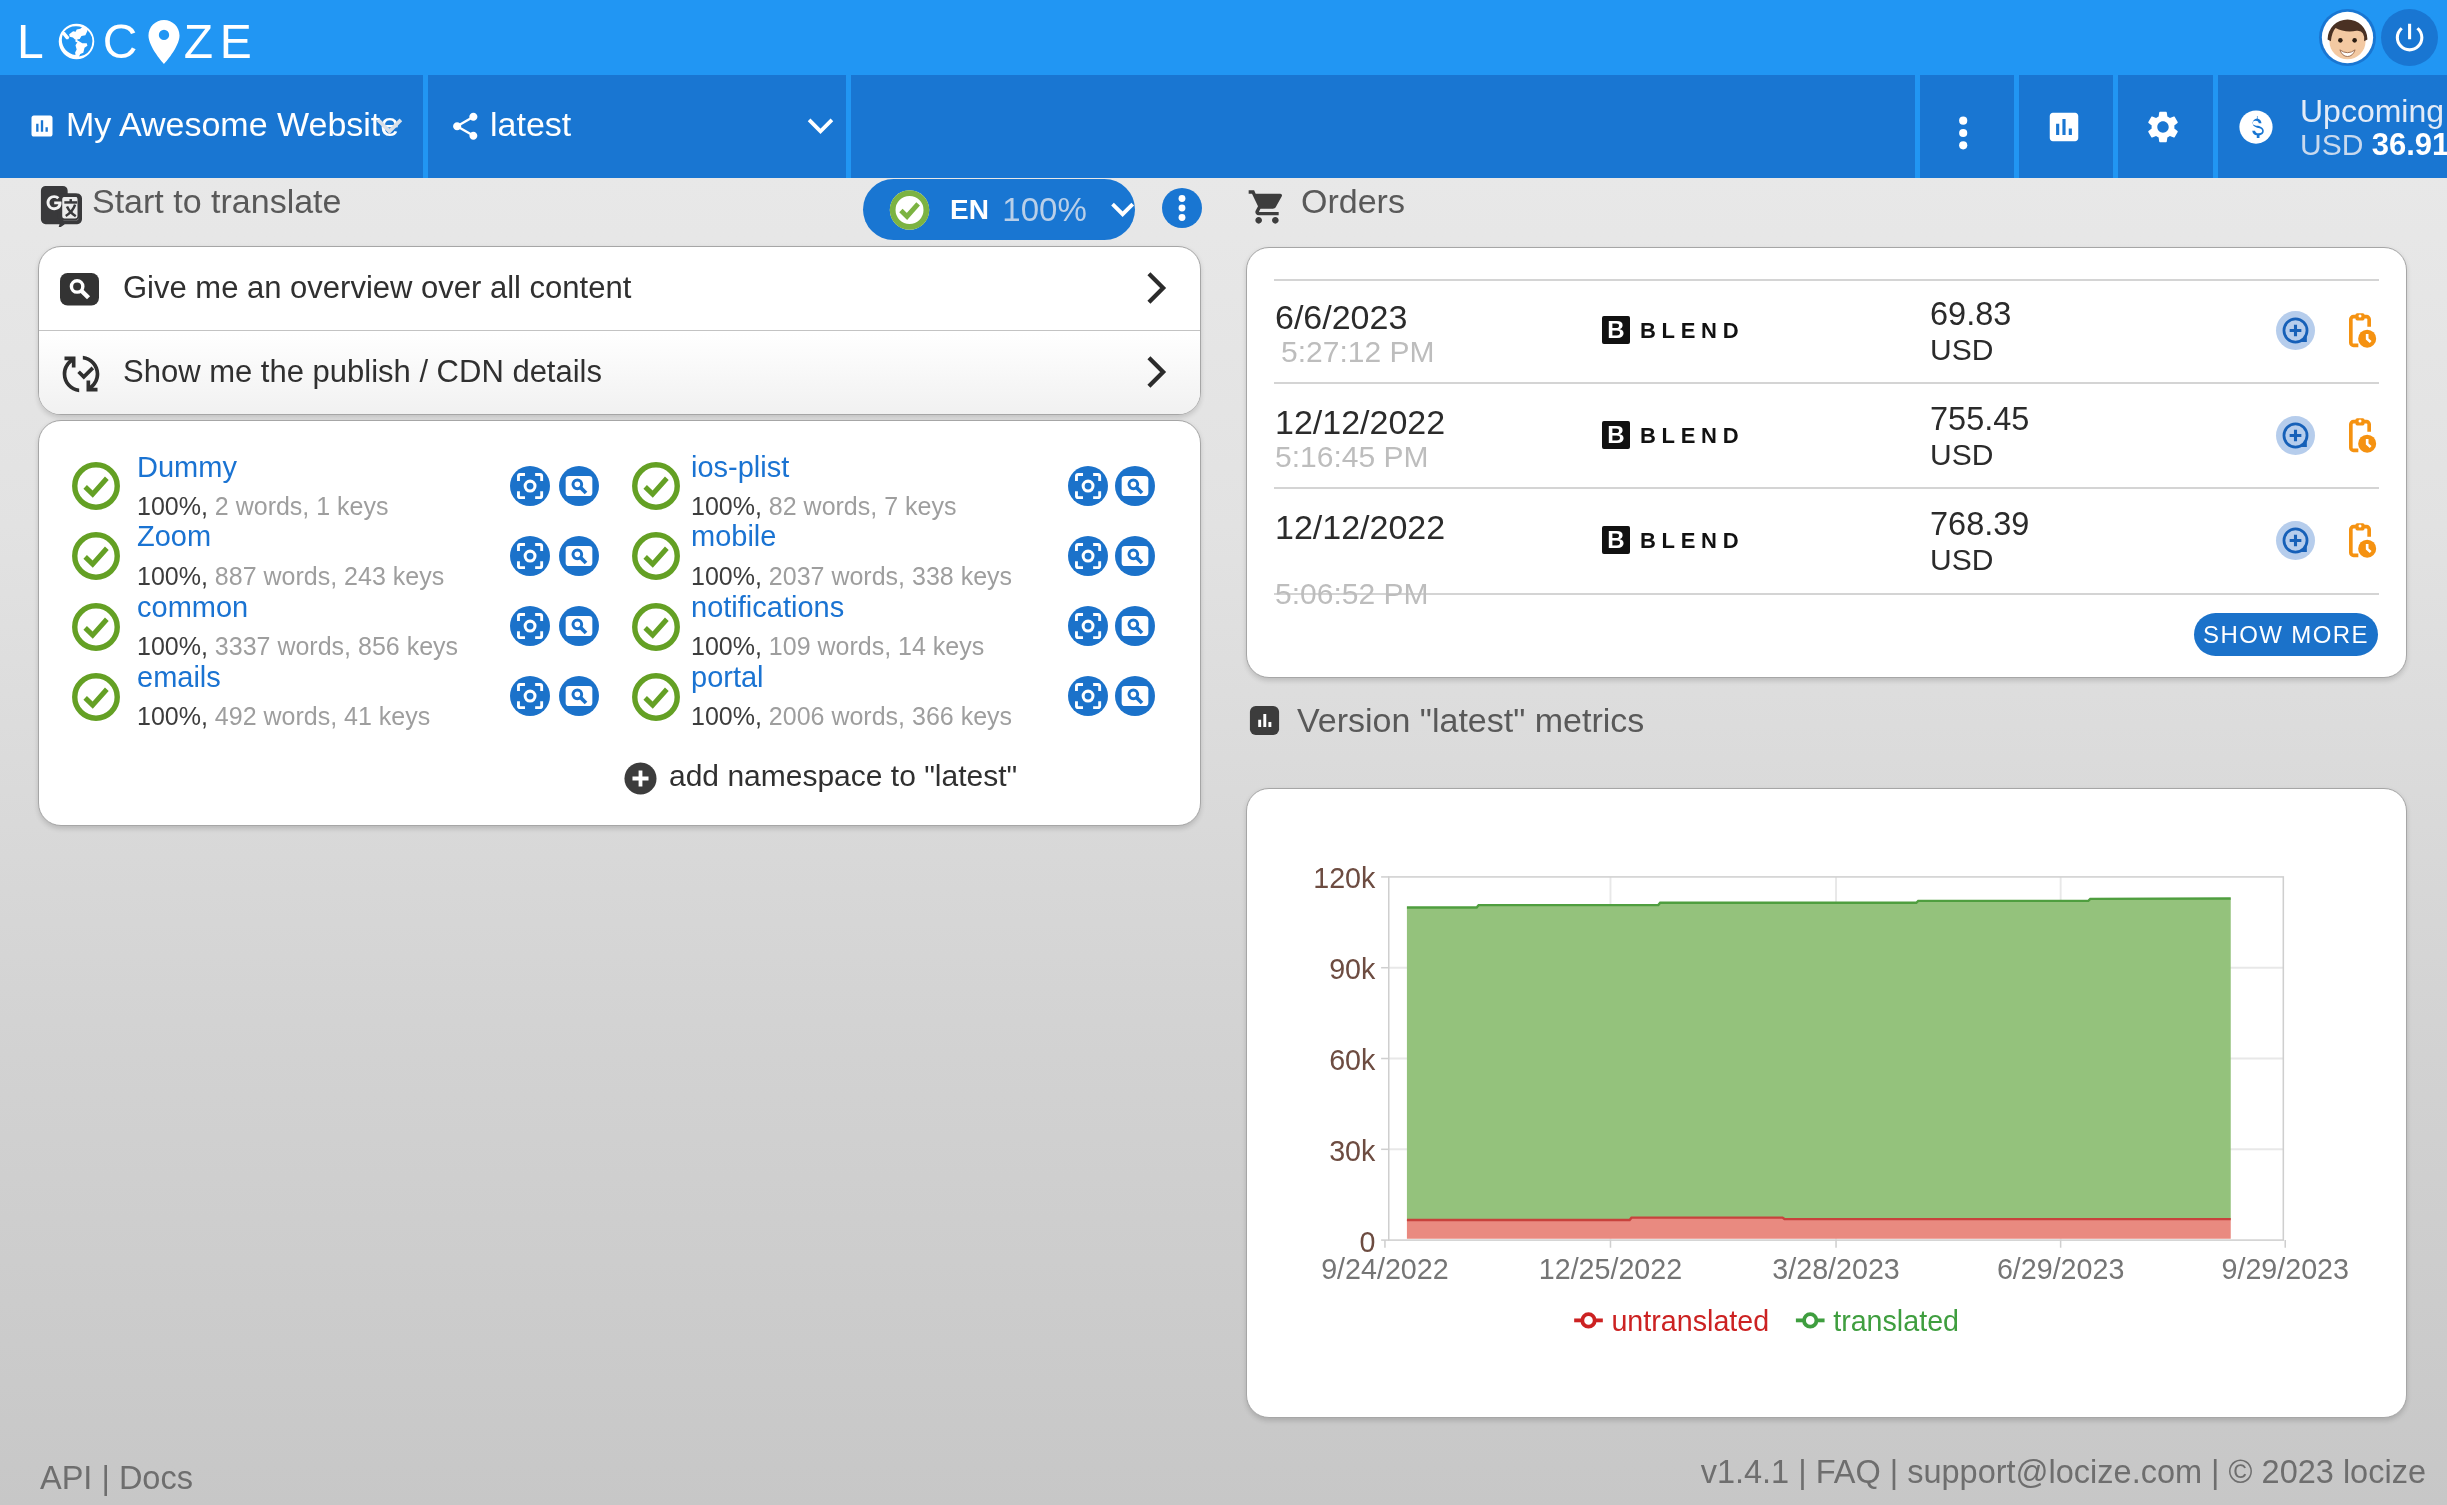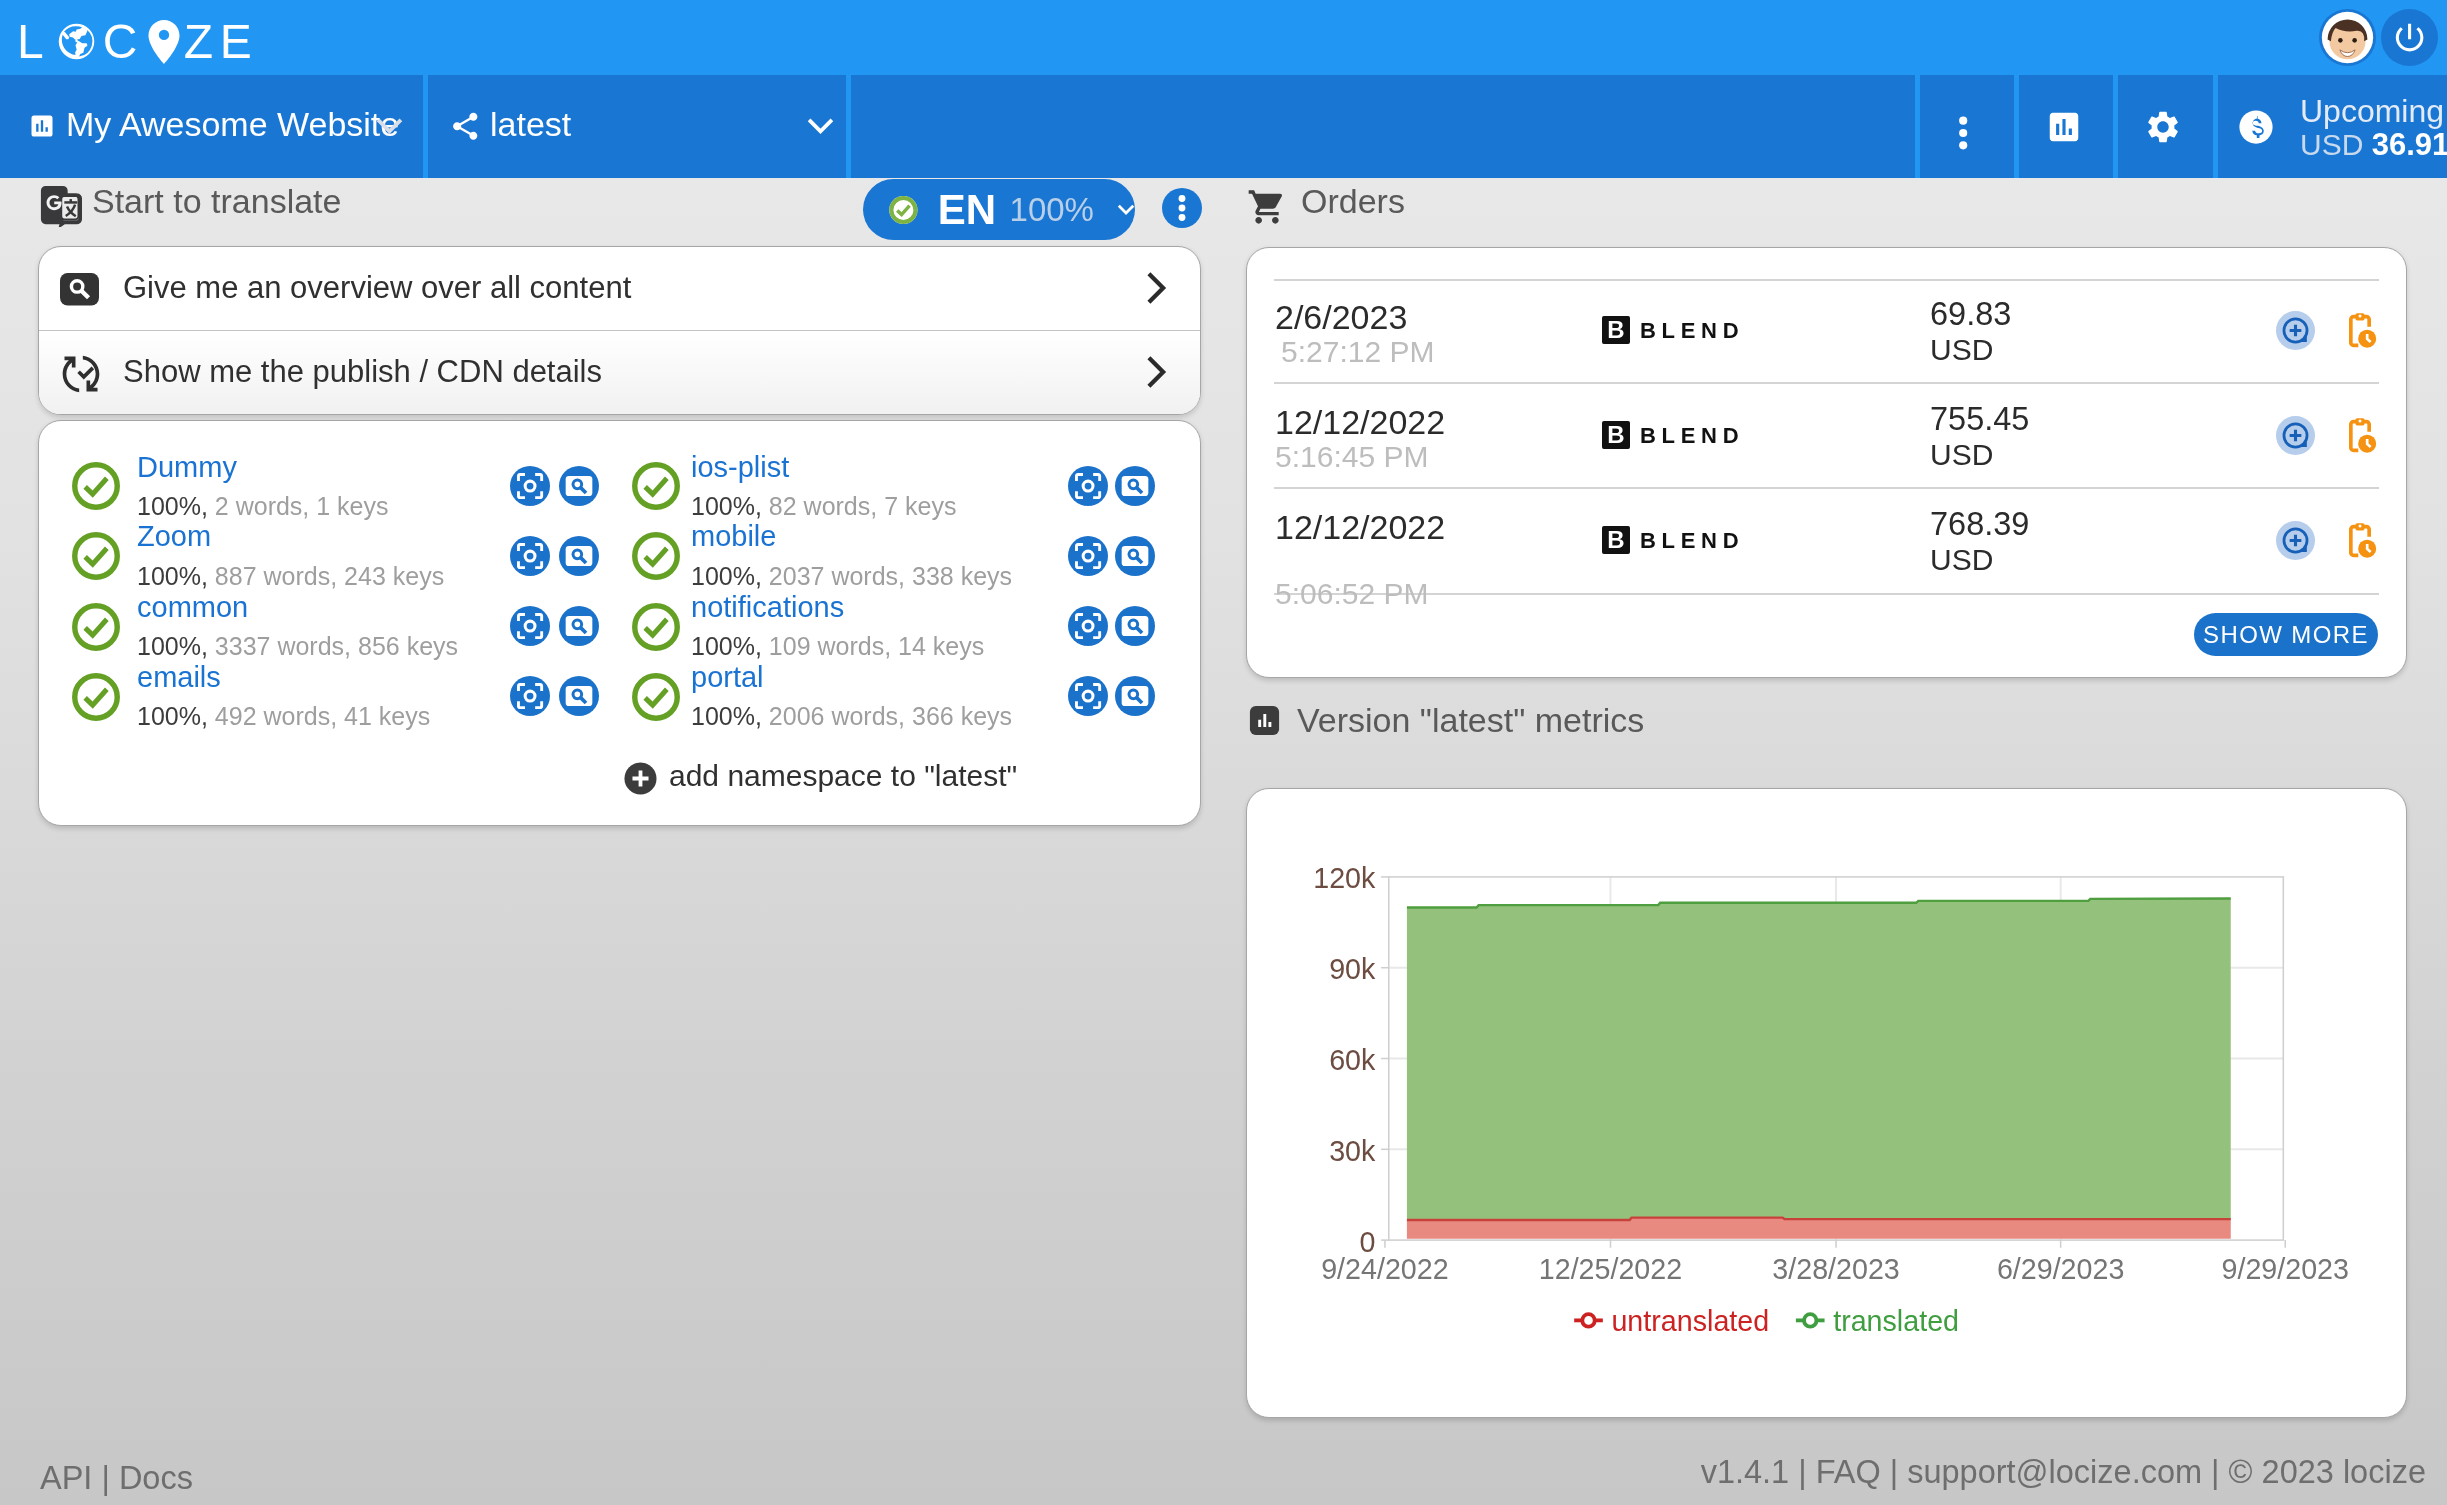--- a/index.html
+++ b/index.html
@@ -120,21 +120,21 @@
       <path d="M29.3 23.5 Q32 29.5 38.5 33.8"></path>
  </g>
 </svg>
 <div class="abs secHead" style="left:92px; top:182px;">Start to translate</div>
 <div class="abs pill">
   <svg style="margin-left:25px;" width="46" height="46" viewBox="0 0 24 24">
       <circle cx="12" cy="12" r="11" fill="#fff"></circle>
       <circle cx="12" cy="12" r="9.4" fill="none" stroke="#7cb342" stroke-width="3.2"></circle>
       <path fill="none" stroke="#7cb342" stroke-width="2.7" d="M7.2 12.3 L10.6 15.6 L16.8 8.6"></path>
     </svg>
-  <span style="color:#fff; font-size:42px; font-weight:bold; margin-left:19px;text-align:right;">EN</span>
+  <span style="color:#fff; font-size:28px; font-weight:bold; margin-left:19px;text-align:right;">EN</span>
   <span style="color:#b9cfe8; font-size:33px; margin-left:13.4px;">100%</span>
   <svg style="margin-left:23px;" width="27" height="18" viewBox="0 0 30 20">
       <path fill="none" stroke="#fff" stroke-width="4.5" d="M3 3 L15 15 L27 3"></path>
     </svg>
 </div>
 <div class="abs dotsbtn"><svg width="40" height="40" viewBox="0 0 42 42">
       <circle cx="21" cy="11" r="3.6" fill="#fff"></circle>
       <circle cx="21" cy="21" r="3.6" fill="#fff"></circle>
       <circle cx="21" cy="31" r="3.6" fill="#fff"></circle>
     </svg></div>
@@ -296,21 +296,21 @@
 
 <svg class="abs" style="left:1247px; top:187px;" width="40" height="40" viewBox="0 0 24 24">
     <path fill="#3d3d3d" d="M7 18c-1.1 0-1.99.9-1.99 2S5.9 22 7 22s2-.9 2-2-.9-2-2-2zM1 2v2h2l3.6 7.59-1.35 2.45c-.16.28-.25.61-.25.96 0 1.1.9 2 2 2h12v-2H7.42c-.14 0-.25-.11-.25-.25l.03-.12.9-1.63h7.45c.75 0 1.41-.41 1.75-1.03l3.58-6.49c.08-.14.12-.31.12-.48 0-.55-.45-1-1-1H5.21l-.94-2H1zm16 16c-1.1 0-1.99.9-1.99 2s.89 2 1.99 2 2-.9 2-2-.9-2-2-2z"></path>
   </svg>
 <div class="abs secHead" style="left:1301px; top:182px;">Orders</div>
 <div class="card" style="left:1246px; top:247px; width:1161px; height:431px;">
     <div style="position:absolute; left:27px; right:27px; top:31px; height:1.9px; background:#d4d4d4;"></div>
     <div style="position:absolute; left:27px; right:27px; top:134px; height:1.9px; background:#d4d4d4;"></div>
     <div style="position:absolute; left:27px; right:27px; top:239px; height:1.9px; background:#d4d4d4;"></div>
     <div style="position:absolute; left:27px; right:27px; top:345px; height:1.9px; background:#d4d4d4;"></div>
-    <div class="ordDate" style="position:absolute; left:28px; top:50px;">2/6/2023</div>
+    <div class="ordDate" style="position:absolute; left:28px; top:50px;">6/6/2023</div>
     <div class="ordTime" style="position:absolute; left:34px; top:87px;">5:27:12 PM</div>
     <div style="position:absolute; left:355px; top:68px; width:28px; height:28px; background:#111; color:#fff; font-size:24px; font-weight:bold; text-align:center; line-height:28px; border-radius:1.9px;">B</div>
     <div style="position:absolute; left:393px; top:70px; font-size:22px; font-weight:bold; color:#111; letter-spacing:5.7px;">BLEND</div>
     <div class="ordAmt" style="position:absolute; left:683px; top:48px;">69.83</div>
     <div class="ordUsd" style="position:absolute; left:683px; top:85px;">USD</div>
     <div style="position:absolute; left:1029px; top:63px; width:39px; height:39px; border-radius:50%; background:#b6cdec;"><svg width="39" height="39" viewBox="0 0 24 24">
         <path fill="#1660b8" d="M12 4a8 8 0 0 0-8 8 8 8 0 0 0 8 8 c4.42 0 8-3.58 8-8 l0 8 -8 0 a8 8 0 0 1-8-8 8 8 0 0 1 8-8z" transform="scale(0.001)"></path>
         <circle cx="12" cy="12" r="7.1" fill="none" stroke="#1660b8" stroke-width="1.7"></circle>
         <path fill="#1660b8" d="M18.9 12.2 a7.1 7.1 0 0 1 -6.8 6.9 l6.9 0 z"></path>
         <path stroke="#1660b8" stroke-width="1.9" d="M12 8.4 V15.6 M8.4 12 H15.6"></path>

